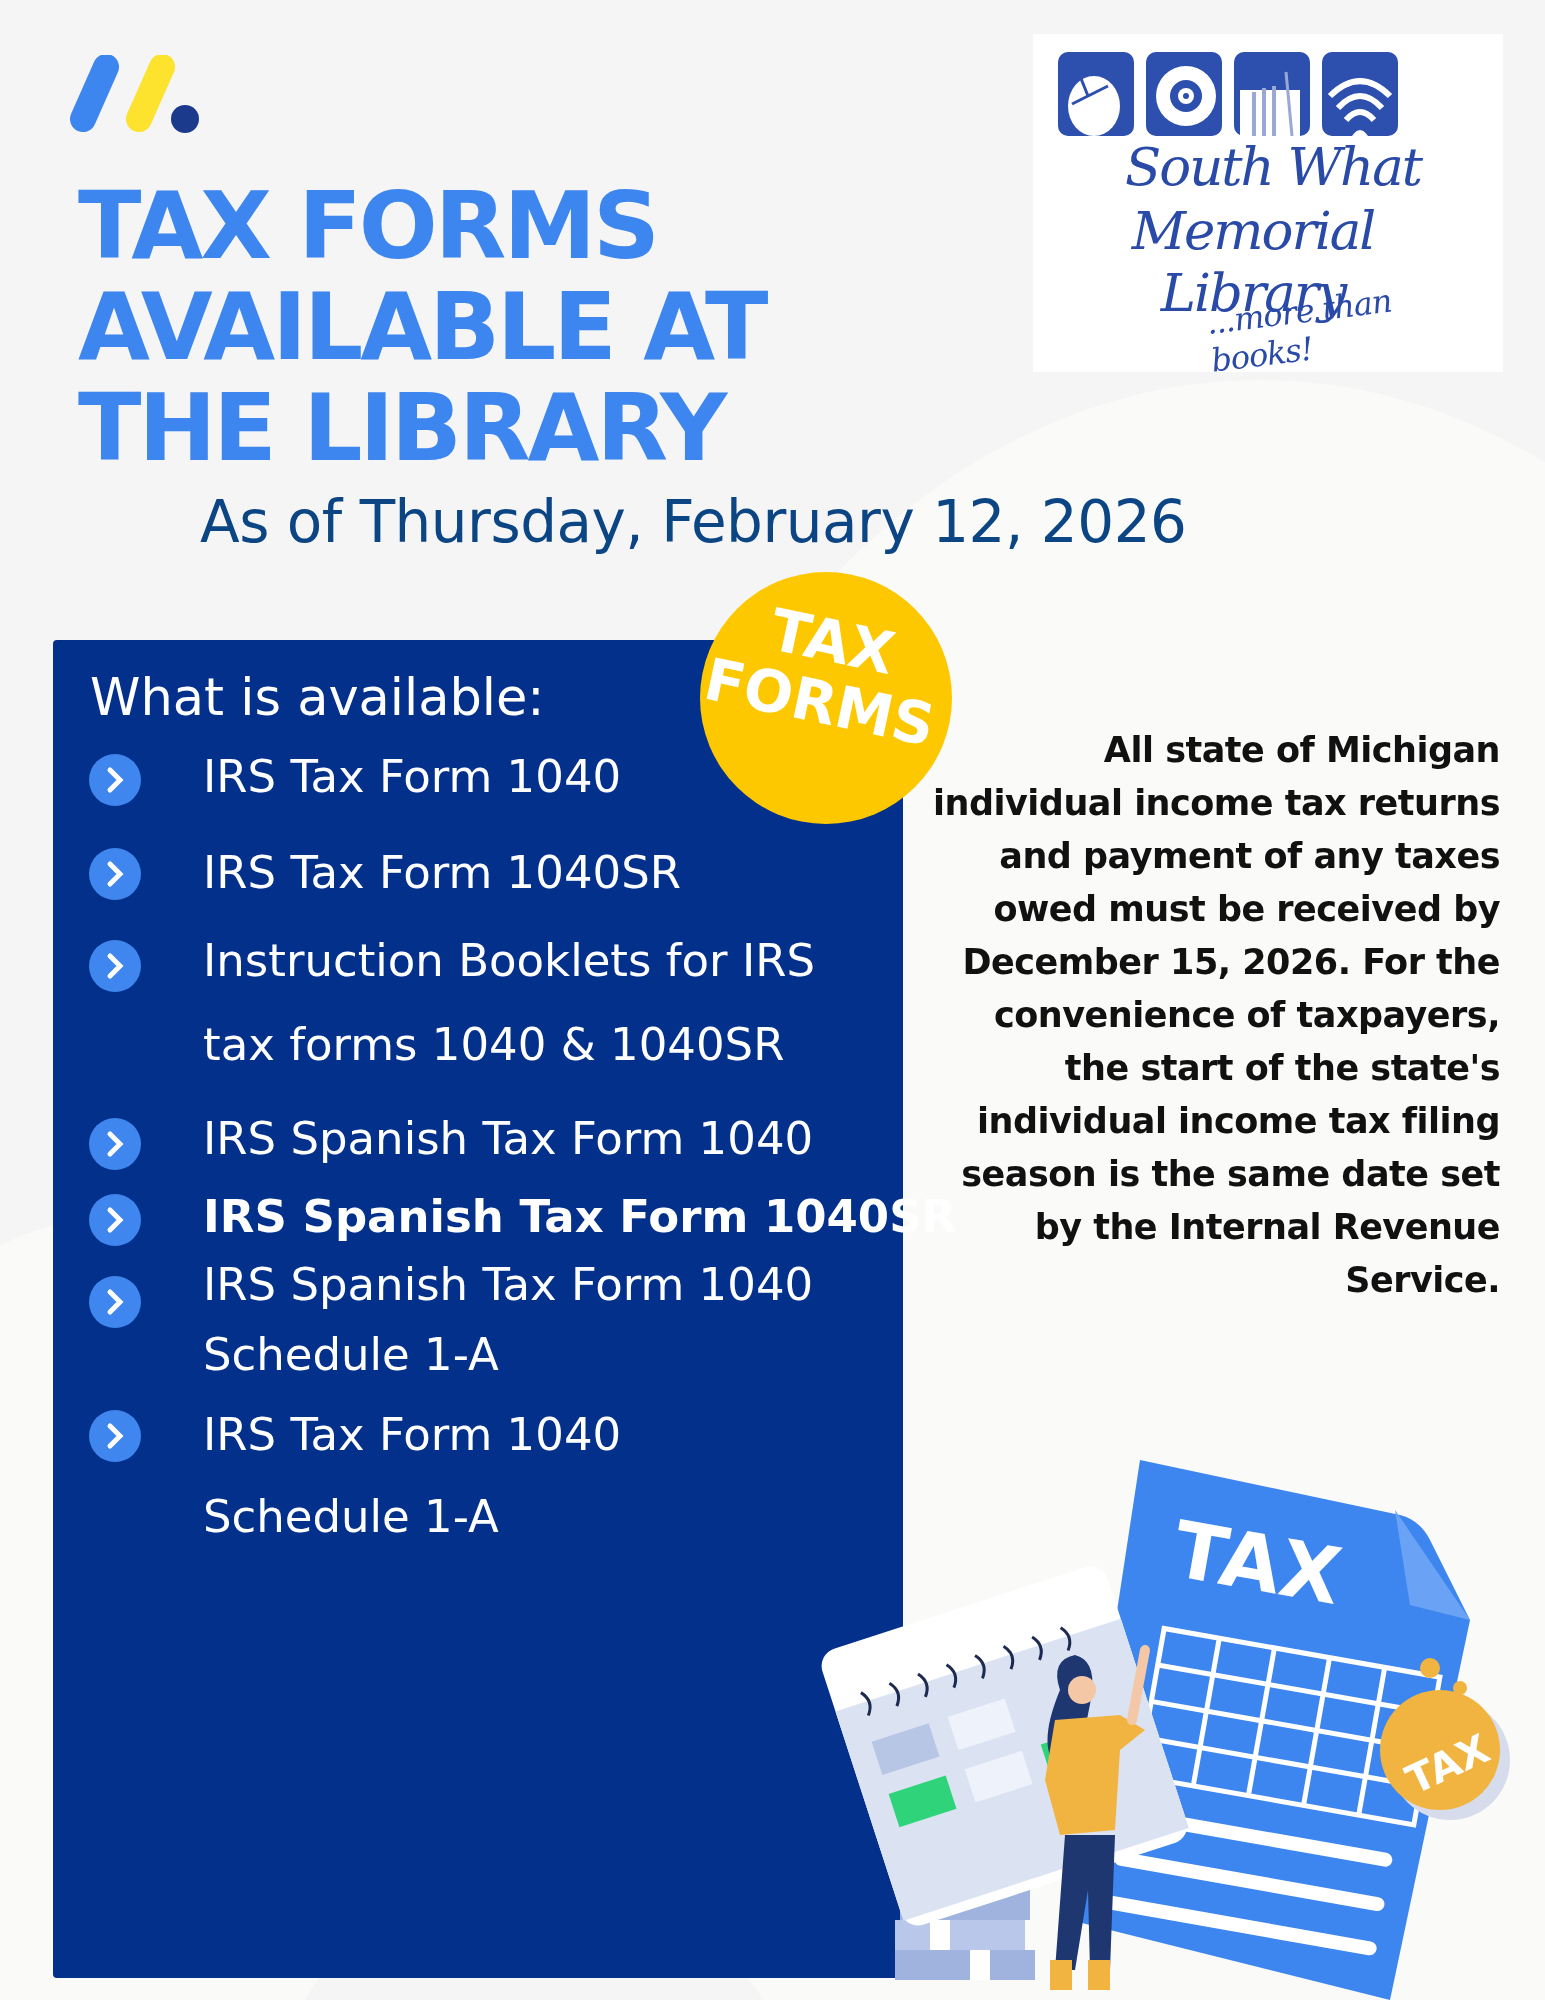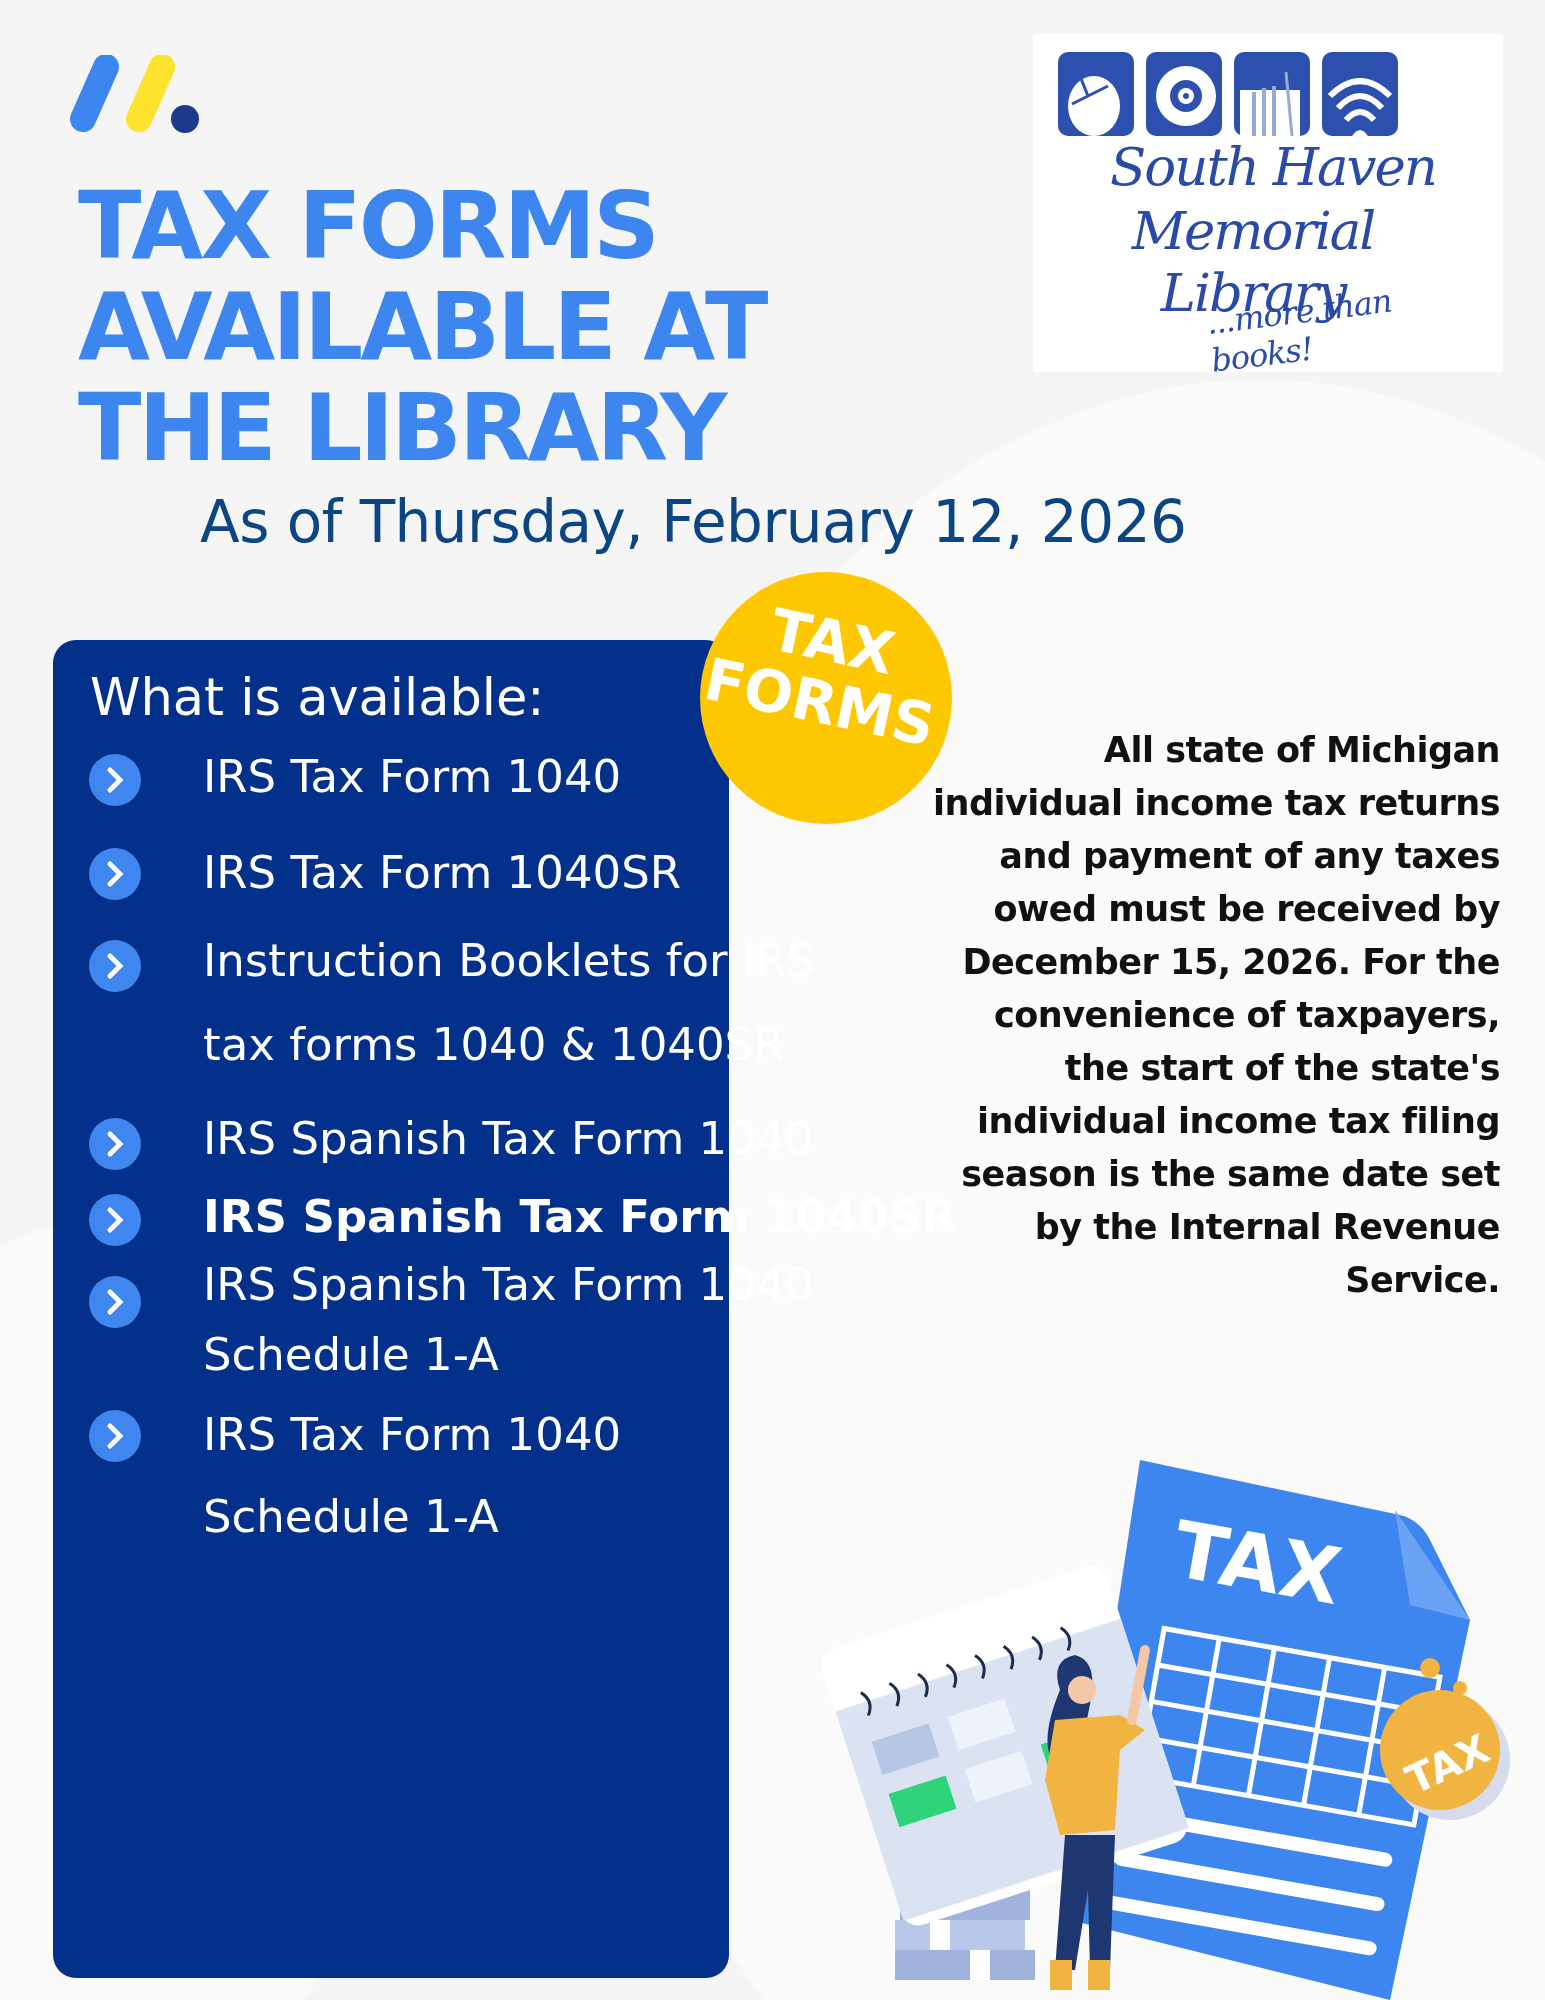--- a/index.html
+++ b/index.html
@@ -40,22 +40,22 @@
   }
   .logo-name.l1 { top:102px; left:20px; }
   .logo-name.l2 { top:166px; left:0; }
   .logo-tagline {
     position:absolute; left:175px; top:252px;
     font-family:"DejaVu Serif", serif; font-style:italic;
     color:#2a4aa8; font-size:32px; transform:rotate(-7deg); letter-spacing:-1px;
   }
 
   .available-panel {
-    position:absolute; left:53px; top:640px; width:676px; height:1338px;
-    background:#02308b; border-radius:23px;
+    position:absolute; left:53px; top:640px; width:850px; height:1338px;
+    background:#02308b; border-radius:4px;
   }
   .panel-heading {
     position:absolute; left:37px; top:28px;
     font-family:"DejaVu Sans", sans-serif;
     color:#ffffff; font-size:51px;
   }
   .form-item { position:absolute; left:36px; }
   .chev {
     position:absolute; left:0; width:52px; height:52px; border-radius:50%;
     background:#3f86ef; display:flex; align-items:center; justify-content:center;
@@ -132,21 +132,21 @@
     </div>
     <div class="logo-icon">
       <svg width="76" height="84" viewBox="0 0 76 84">
         <path d="M8 44 Q38 14 68 44" stroke="#fff" stroke-width="6" fill="none"></path>
         <path d="M16 56 Q38 32 60 56" stroke="#fff" stroke-width="6" fill="none"></path>
         <path d="M24 68 Q38 52 52 68" stroke="#fff" stroke-width="6" fill="none"></path>
         <path d="M30 84 Q38 72 46 84 Z" fill="#fff"></path>
       </svg>
     </div>
   </div>
-  <div class="logo-name l1">South Haven</div>
+  <div class="logo-name l1">South What</div>
   <div class="logo-name l2">Memorial Library</div>
   <div class="logo-tagline">...more than books!</div>
 </div>
 
 <div class="available-panel">
   <div class="panel-heading">What is available:</div>
 
   <div class="form-item" style="top:114px;">
     <div class="chev" style="top:0;">
       <svg width="24" height="28" viewBox="0 0 24 28">

